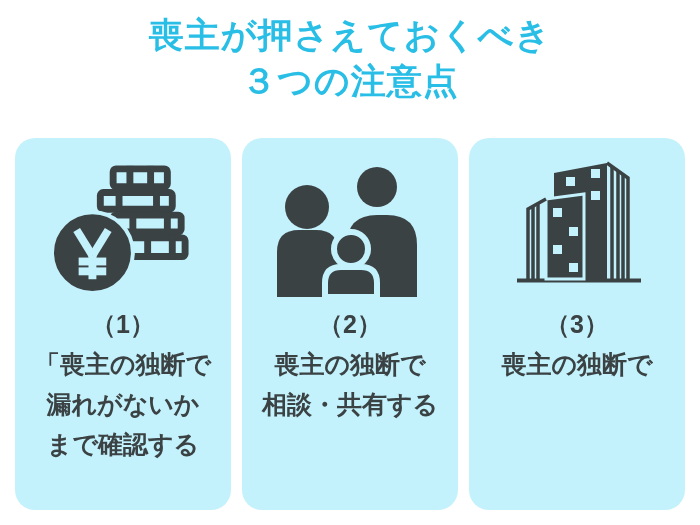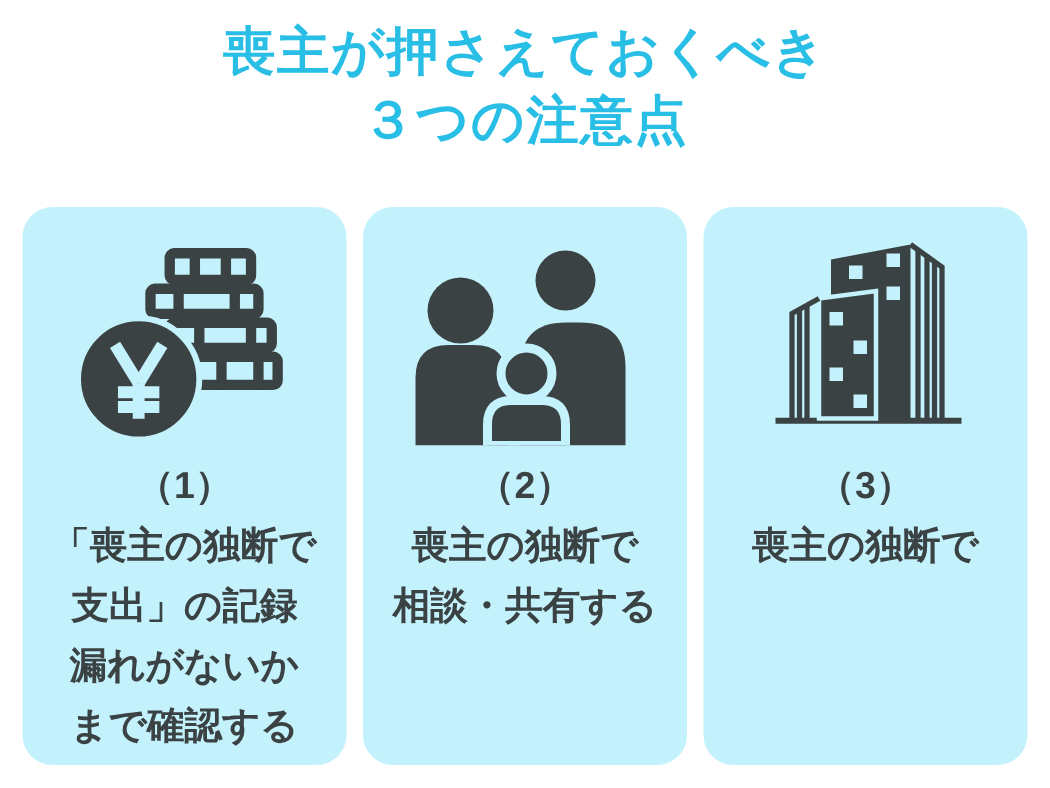--- a/index.html
+++ b/index.html
@@ -102,21 +102,20 @@
             <line x1="55" y1="73" x2="39" y2="99"></line>
             <line x1="39" y1="99" x2="39" y2="123"></line>
             <line x1="25" y1="105" x2="53" y2="105"></line>
             <line x1="25" y1="115" x2="53" y2="115"></line>
           </g>
         </svg>
       </div>
       <div class="card-text">
         <div>（1）</div>
         <div>「喪主の独断で</div>
-        <div>支出」の記録</div>
         <div>漏れがないか</div>
         <div>まで確認する</div>
       </div>
     </div>
 
     <div class="card">
       <div class="icon-wrap">
         <svg width="150" height="140" viewBox="0 0 150 140" aria-hidden="true">
 
           <circle class="ic-d-f" cx="32" cy="50" r="22"></circle>

